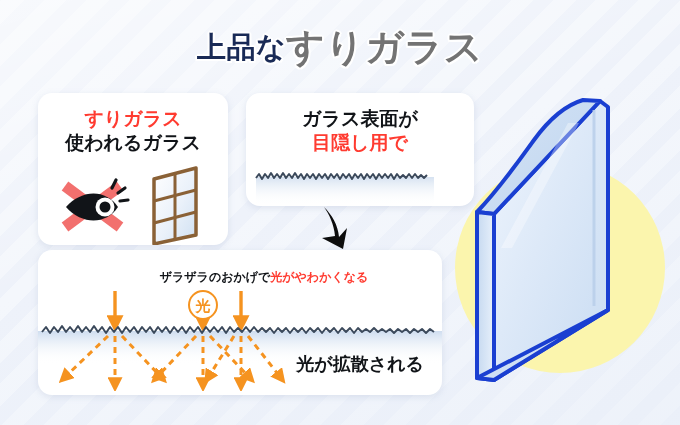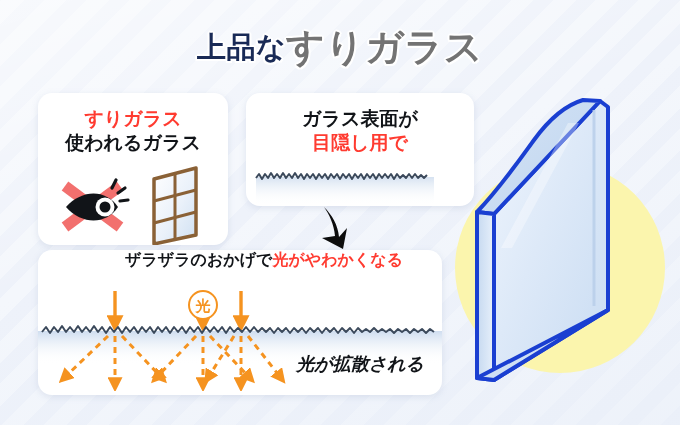--- a/index.html
+++ b/index.html
@@ -55,21 +55,21 @@
   .ptitle{
     text-align:center;
     font-weight:bold;
     line-height:1.25;
   }
   .ptitle .blk{ color:#111418; }
   .ptitle .red{ color:#ff3b30; }
 
   #panel-privacy .ptitle{ font-size:19px; padding-top:14px; }
   #panel-rough   .ptitle{ font-size:19px; padding-top:14px; }
-  #panel-diffuse .ptitle{ font-size:16px; padding-top:0; white-space:nowrap;margin-left:48px; }
+  #panel-diffuse .ptitle{ font-size:12px; padding-top:20px; white-space:nowrap;margin-left:48px; }
 
   
   #privacy-icons{
     position:absolute; left:0; right:0; top:76px; height:74px;
   }
   #eye-no-icon{ position:absolute; left:18px; top:4px; }
   #window-icon{ position:absolute; left:108px; top:-4px; }
 
   
   #rough-surface{ position:absolute; left:8px; top:72px; }
@@ -85,21 +85,20 @@
     width:30px; height:30px; border-radius:50%;
     border:2.4px solid #f59320; background:#fff;
     color:#f59320; font-size:15px; font-weight:bold;
     display:flex; align-items:center; justify-content:center;
     line-height:1;
   }
   #diffuse-caption{
     position:absolute; right:18px; top:66px;
     font-size:18px; font-weight:bold; color:#111418;
     white-space:nowrap;
-    font-style:italic;
   }
 
   
   #glass-illustration{
     position:absolute; left:448px; top:78px; width:226px; height:330px;
   }
 </style>
 </head>
 <body>
 

